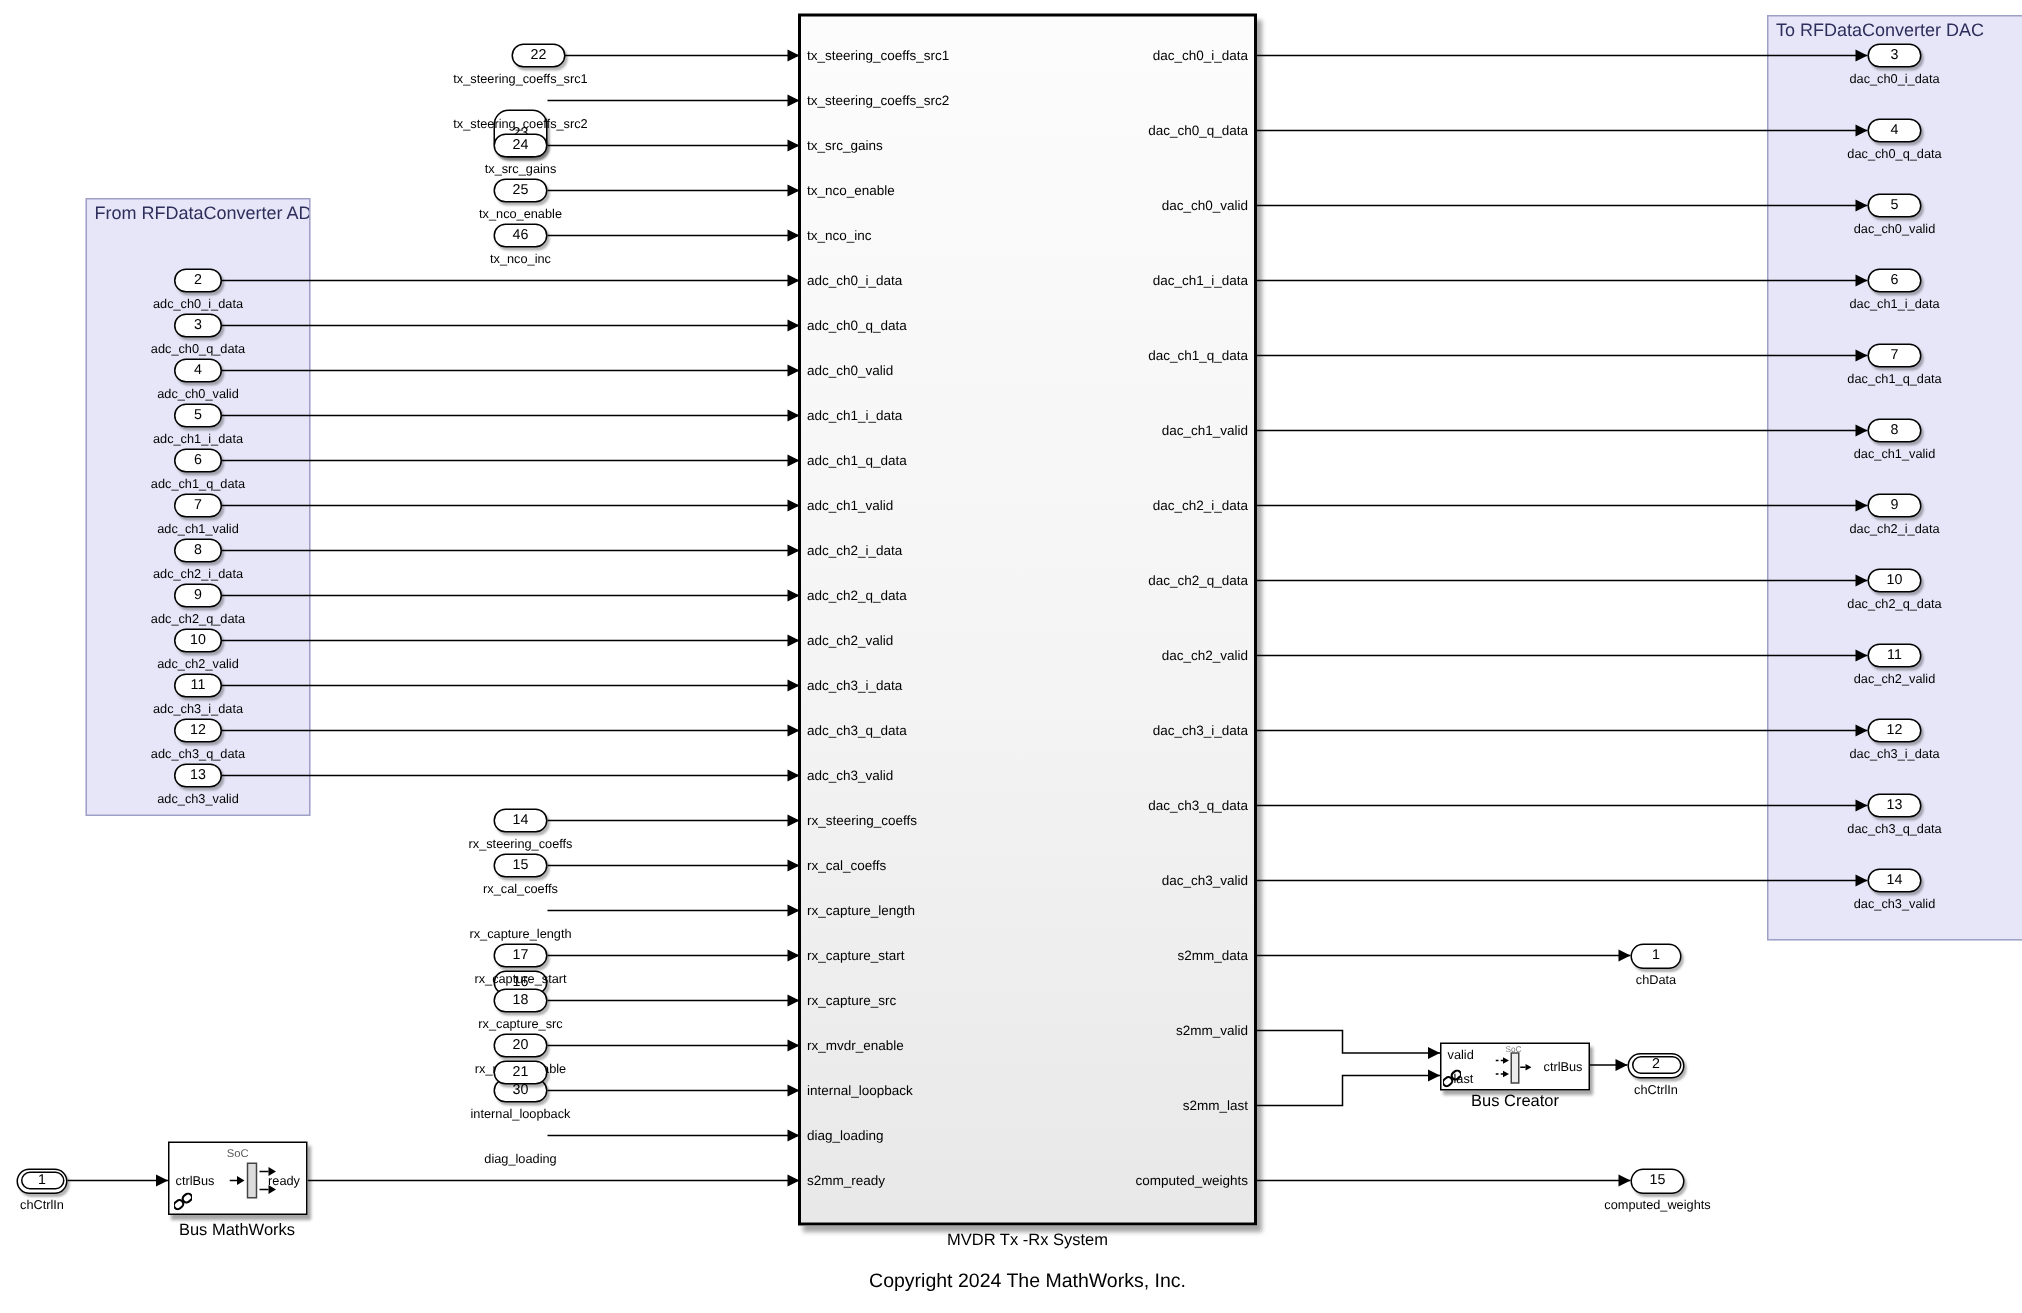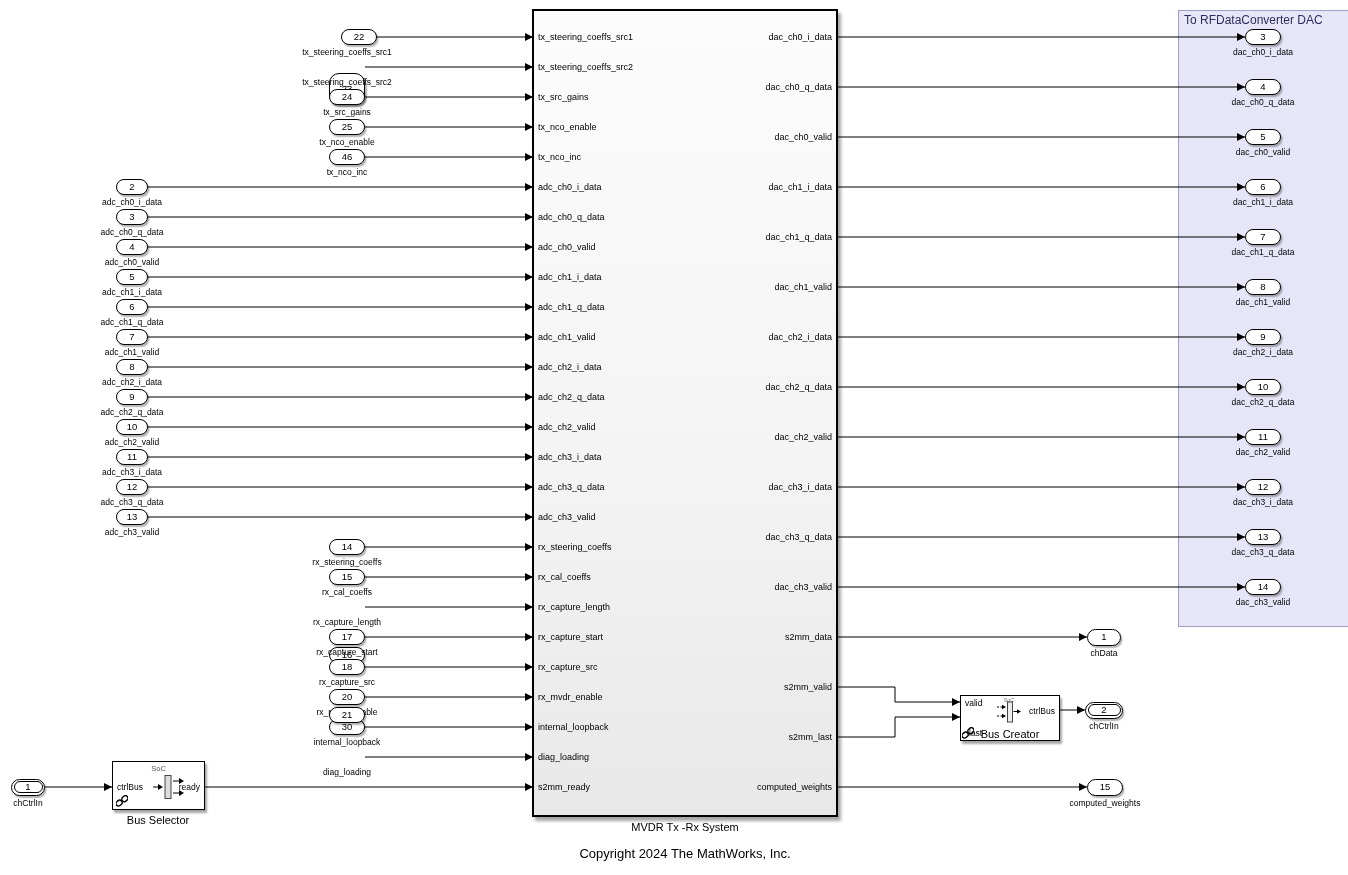--- a/index.html
+++ b/index.html
@@ -53,20 +53,23 @@
   .bc-link { left:1px; bottom:1px; }
   .bc-soc  { position:absolute; left:36px; top:1px; width:24px; text-align:center; font-size:5.5px; color:#777; }
   .bcicon  { position:absolute; left:36px; top:5px; }
   .bc-out  { position:absolute; right:4px; top:10px; font-size:8.5px; }
 </style>
 </head>
 <body>
 
 <div id="canvas">
 
+  <div class="area" style="left:57px;top:132px;width:150px;height:412px">
+    <div class="area-title">From RFDataConverter AD</div>
+  </div>
   <div class="area" style="left:1178px;top:10px;width:171px;height:617px">
     <div class="area-title">To RFDataConverter DAC</div>
   </div>
 
   <svg id="wires" width="1348" height="875">
       <polyline points="365,37 533,37"></polyline>
       <polygon points="525,33 533,37 525,41"></polygon>
       <polyline points="365,67 533,67"></polyline>
       <polygon points="525,63 533,67 525,71"></polygon>
       <polyline points="365,97 533,97"></polyline>
@@ -171,23 +174,23 @@
         <polygon points="26,16 31,19 26,22" fill="#000"></polygon>
     </svg>
     <div class="ioright">ready</div>
     <svg class="linkicon bs-link" width="12" height="12" viewBox="0 0 12 12">
       <g fill="none" stroke="#000" stroke-width="1.4">
         <rect x="-0.2" y="5.6" width="6.4" height="5" rx="2.4" transform="rotate(-40 3 8)"></rect>
         <rect x="5.6" y="1.2" width="6.4" height="5" rx="2.4" transform="rotate(-40 8.8 3.6)"></rect>
       </g>
     </svg>
   </div>
-  <div class="blabel" style="left:158px;top:814px">Bus Selector</div>
-
-  <div class="sblock" style="left:960px;top:695px;width:100px;height:46px">
+  <div class="blabel" style="left:158px;top:814px">Bus MathWorks</div>
+
+  <div class="sblock" style="left:960px;top:695px;width:100px;height:32px">
     <div class="bc-valid">valid</div>
     <div class="bc-last">last</div>
     <svg class="linkicon bc-link" width="12" height="12" viewBox="0 0 12 12">
       <g fill="none" stroke="#000" stroke-width="1.4">
         <rect x="-0.2" y="5.6" width="6.4" height="5" rx="2.4" transform="rotate(-40 3 8)"></rect>
         <rect x="5.6" y="1.2" width="6.4" height="5" rx="2.4" transform="rotate(-40 8.8 3.6)"></rect>
       </g>
     </svg>
     <div class="bc-soc">SoC</div>
     <svg class="bcicon" width="24" height="22" viewBox="0 0 24 22">

